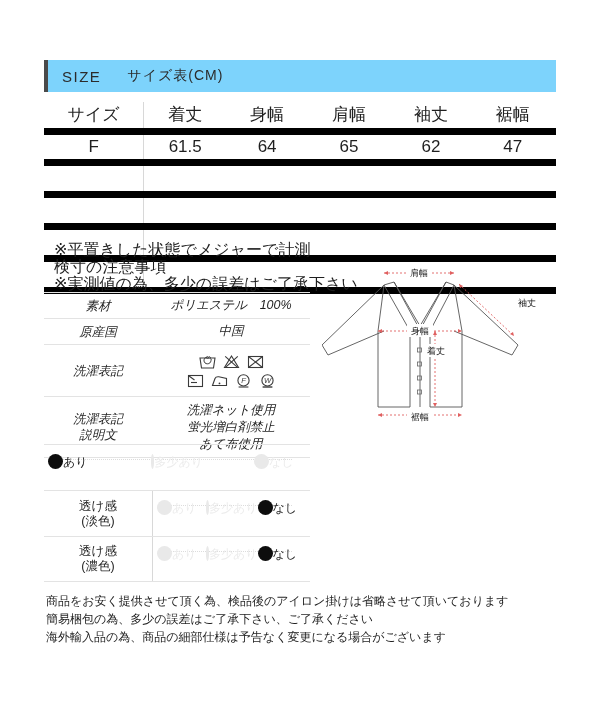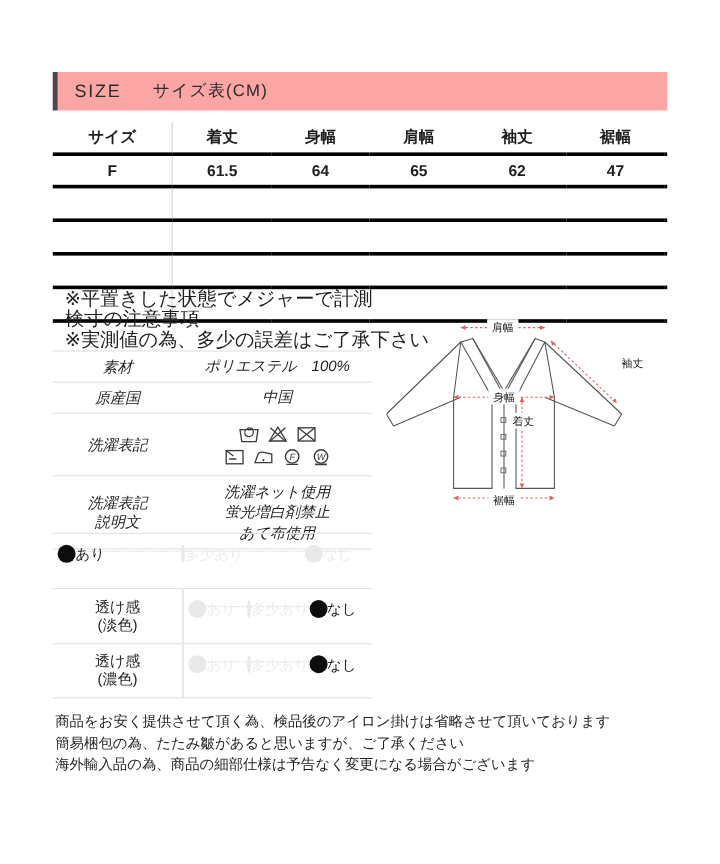--- a/index.html
+++ b/index.html
@@ -23,21 +23,21 @@
     box-sizing: border-box;
   }
 
   
   .size-header {
     position: absolute;
     left: 44px;
     top: 60px;
     width: 512px;
     height: 32px;
-    background: #fca5a5;
+    background: #7dd3fc;
     display: flex;
     align-items: center;
   }
   .size-header .accent {
     width: 4px;
     height: 32px;
     background: #4a4a4a;
     flex: 0 0 4px;
   }
   .size-header .size-kw {
@@ -56,25 +56,25 @@
   
   .size-table {
     position: absolute;
     left: 44px;
     top: 102px;
     width: 512px;
     border-collapse: collapse;
     table-layout: fixed;
   }
   .size-table td, .size-table th {
-    font-weight: bold;
-    font-size: 13px;
+    font-weight: normal;
+    font-size: 17px;
     text-align: center;
     height: 22px;
-    border-bottom: 3px solid #000000;
+    border-bottom: 7px solid #000000;
     color: #1f1f1f;
   }
   .size-table th { padding-bottom: 2px; }
   .size-table .c0 { width: 90px; border-right: 1px solid #d8d8d8; }
   .size-table .c1, .size-table .c2, .size-table .c3,
   .size-table .c4, .size-table .c5 { width: 74px; }
   .size-table .c6 { width: 0px; }
   .size-table tr.empty td { height: 23px; }
 
   
@@ -517,16 +517,16 @@
         <rect x="101" y="92" width="26" height="13" fill="#ffffff"></rect>
         <text x="114" y="102">着丈</text>
         <rect x="85" y="158" width="26" height="13" fill="#ffffff"></rect>
         <text x="98" y="168">裾幅</text>
         <text x="196" y="54" text-anchor="start">袖丈</text>
       </g>
     </svg>
   </div>
 
   <div class="footer">商品をお安く提供させて頂く為、検品後のアイロン掛けは省略させて頂いております
-簡易梱包の為、たたみ皺があると思いますが、ご了承ください
+簡易梱包の為、多少の誤差はご了承下さい、ご了承ください
 海外輸入品の為、商品の細部仕様は予告なく変更になる場合がございます</div>
 
 </div>
 
 </body></html>

